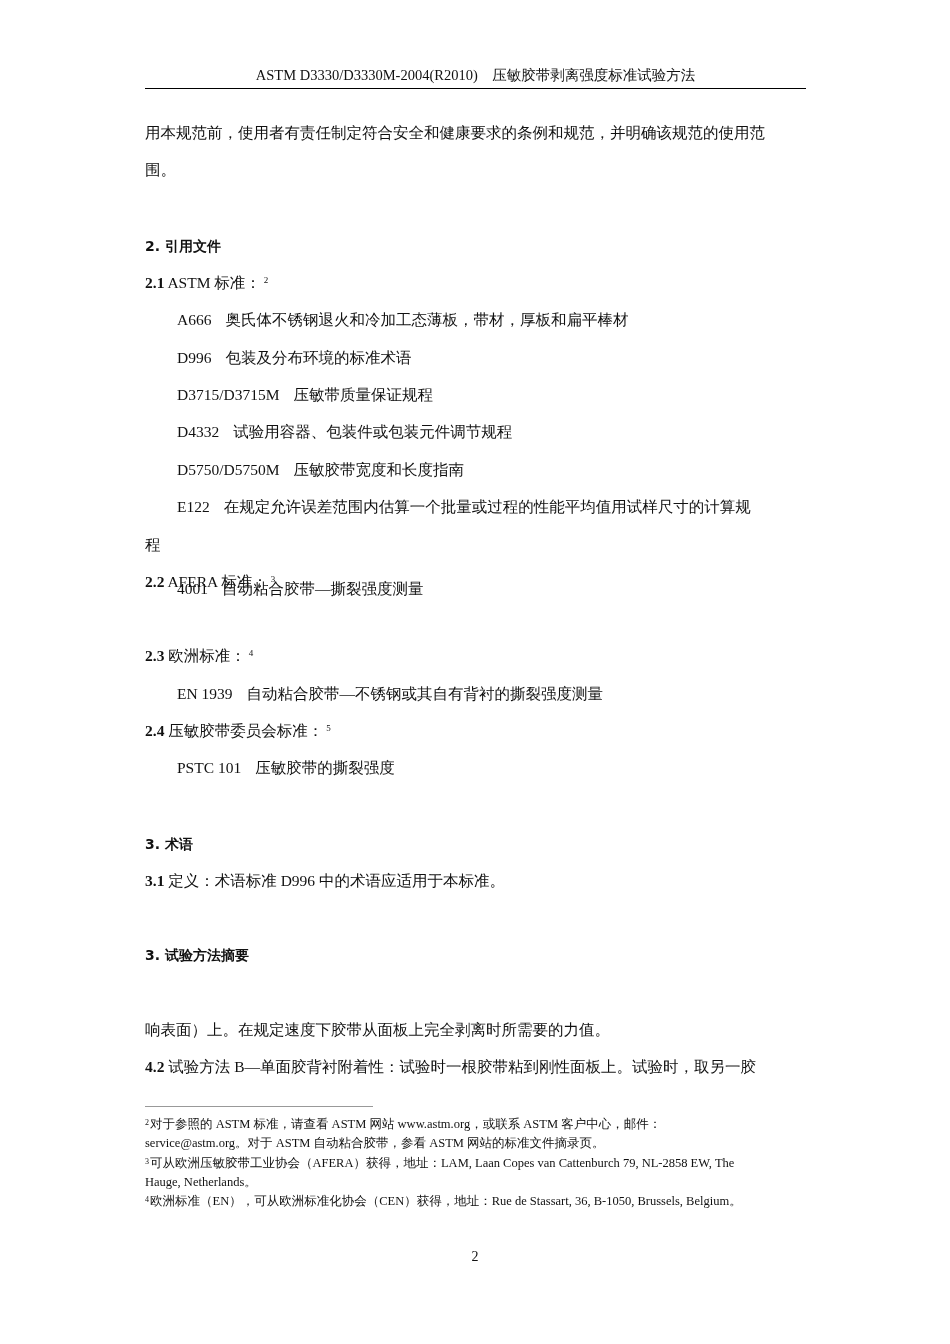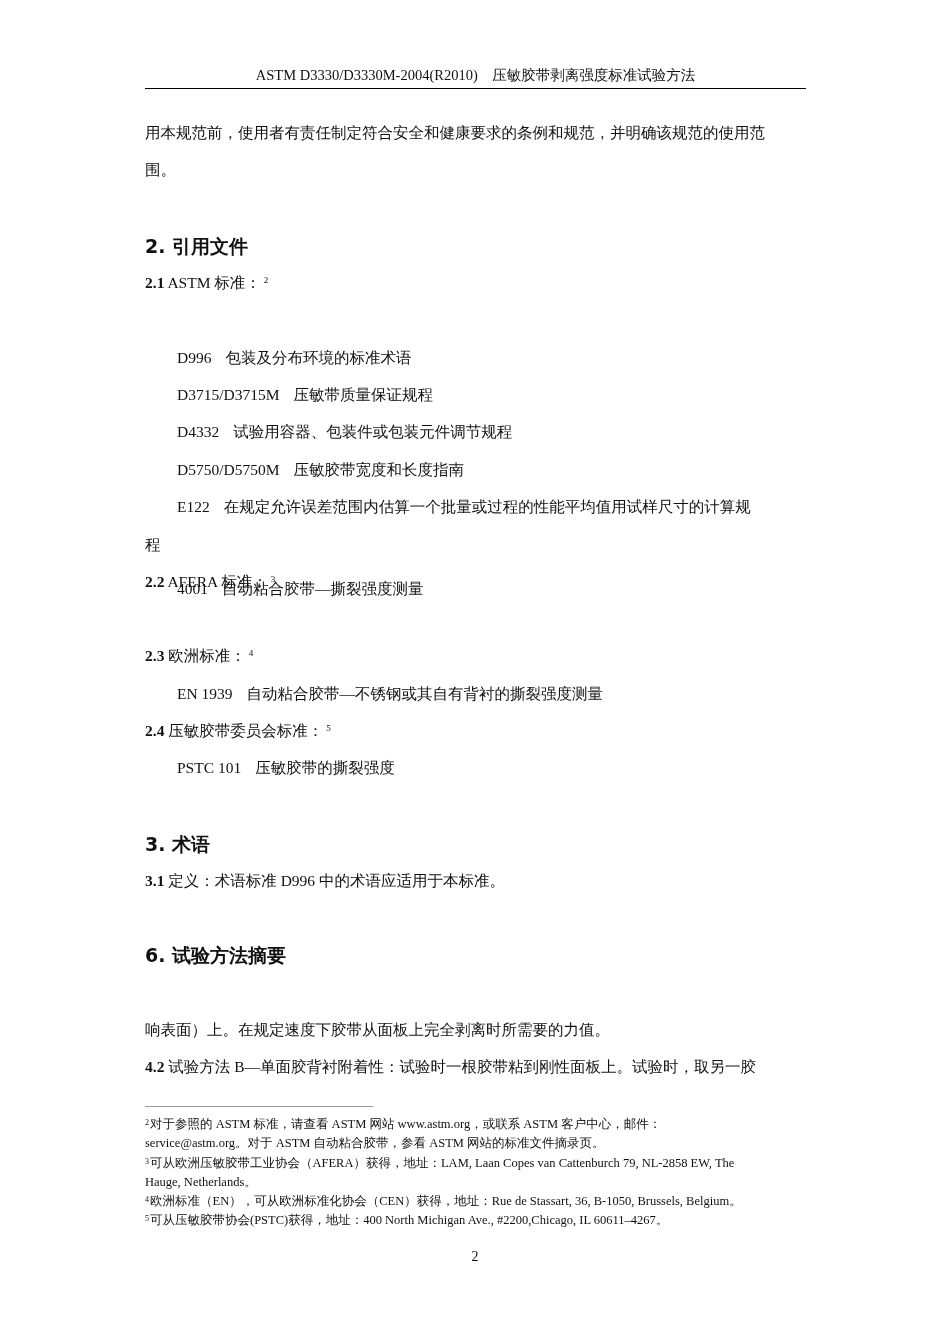--- a/index.html
+++ b/index.html
@@ -5,21 +5,21 @@
   html, body { margin: 0; padding: 0; background: #ffffff; }
   body { width: 950px; height: 1344px; position: relative; overflow: hidden;
          font-family: "Liberation Serif", "DejaVu Serif", serif; color: #111; }
   .page { position: absolute; left: 0; top: 0; width: 762px; height: 1344px; border-radius: 24px; }
   .header { position: absolute; left: 145px; width: 661px; top: 66px; text-align: center;
             font-size: 14.5px; line-height: 18px; }
   .header-rule { position: absolute; left: 145px; width: 661px; top: 88px; height: 0;
                  border-top: 1px solid #000; }
   .line { position: absolute; left: 145px; font-size: 15.5px; line-height: 20px; white-space: nowrap; text-align: right; }
   .indent { left: 177px; }
-  .heading { font-weight: bold; font-family: "DejaVu Sans", "Liberation Sans", sans-serif; font-size: 19px; }
+  .heading { font-weight: bold; font-family: "DejaVu Sans", "Liberation Sans", sans-serif; font-size: 14px; }
   .num { font-weight: bold; }
   sup { font-size: 9px; vertical-align: top; position: relative; top: -3px; margin-left: 3px; }
   .gap { display: inline-block; width: 14px; }
   .fn-rule { position: absolute; left: 145px; top: 1106px; width: 228px; border-top: 1px solid #999; }
   .fn { position: absolute; left: 145px; font-size: 12.5px; line-height: 18px; white-space: nowrap; text-align: right; }
   .fn sup { font-size: 8px; top: -1px; margin-left: 0; margin-right: 1px; }
   .pagenum { position: absolute; left: 0; width: 950px; top: 1249px; text-align: center; font-size: 14px; }
 </style>
 </head>
 <body>
@@ -31,20 +31,23 @@
 
   <div class="line" style="top:123px">用本规范前，使用者有责任制定符合安全和健康要求的条例和规范，并明确该规范的使用范</div>
   <div class="line" style="top:160px">围。</div>
 
   <div class="line heading" style="top:236px">2.  引用文件</div>
 
   <div class="line" style="top:273px">
     <span class="num">2.1</span><span> ASTM 标准：</span><sup>2</sup>
   </div>
 
+  <div class="line indent" style="top:310px">
+    <span>A666</span><span class="gap"></span><span>奥氏体不锈钢退火和冷加工态薄板，带材，厚板和扁平棒材</span>
+  </div>
   <div class="line indent" style="top:348px">
     <span>D996</span><span class="gap"></span><span>包装及分布环境的标准术语</span>
   </div>
   <div class="line indent" style="top:385px">
     <span>D3715/D3715M</span><span class="gap"></span><span>压敏带质量保证规程</span>
   </div>
   <div class="line indent" style="top:422px">
     <span>D4332</span><span class="gap"></span><span>试验用容器、包装件或包装元件调节规程</span>
   </div>
   <div class="line indent" style="top:460px">
@@ -74,36 +77,33 @@
   </div>
   <div class="line indent" style="top:758px">
     <span>PSTC 101</span><span class="gap"></span><span>压敏胶带的撕裂强度</span>
   </div>
 
   <div class="line heading" style="top:834px">3.  术语</div>
   <div class="line" style="top:871px">
     <span class="num">3.1</span><span>  定义：术语标准 D996 中的术语应适用于本标准。</span>
   </div>
 
-  <div class="line heading" style="top:945px">6.  试验方法摘要</div>
+  <div class="line heading" style="top:945px">3.  试验方法摘要</div>
   <div class="line" style="top:1020px">响表面）上。在规定速度下胶带从面板上完全剥离时所需要的力值。</div>
   <div class="line" style="top:1057px">
     <span class="num">4.2</span><span>  试验方法 B—单面胶背衬附着性：试验时一根胶带粘到刚性面板上。试验时，取另一胶</span>
   </div>
 
   <div class="fn-rule"></div>
   <div class="fn" style="top:1115px">
     <sup>2</sup><span>对于参照的 ASTM 标准，请查看 ASTM 网站 www.astm.org，或联系 ASTM 客户中心，邮件：</span>
   </div>
   <div class="fn" style="top:1134px">service@astm.org。对于 ASTM 自动粘合胶带，参看 ASTM 网站的标准文件摘录页。</div>
   <div class="fn" style="top:1154px">
     <sup>3</sup><span>可从欧洲压敏胶带工业协会（AFERA）获得，地址：LAM, Laan Copes van Cattenburch 79, NL-2858 EW, The</span>
   </div>
   <div class="fn" style="top:1173px">Hauge, Netherlands。</div>
   <div class="fn" style="top:1192px">
     <sup>4</sup><span>欧洲标准（EN），可从欧洲标准化协会（CEN）获得，地址：Rue de Stassart, 36, B-1050, Brussels, Belgium。</span>
   </div>
-  <div class="fn" style="top:1211px">
-    <sup>5</sup><span>可从压敏胶带协会(PSTC)获得，地址：400 North Michigan Ave., #2200,Chicago, IL 60611–4267。</span>
-  </div>
 
   <div class="pagenum">2</div>
 </div>
 
 </body></html>

